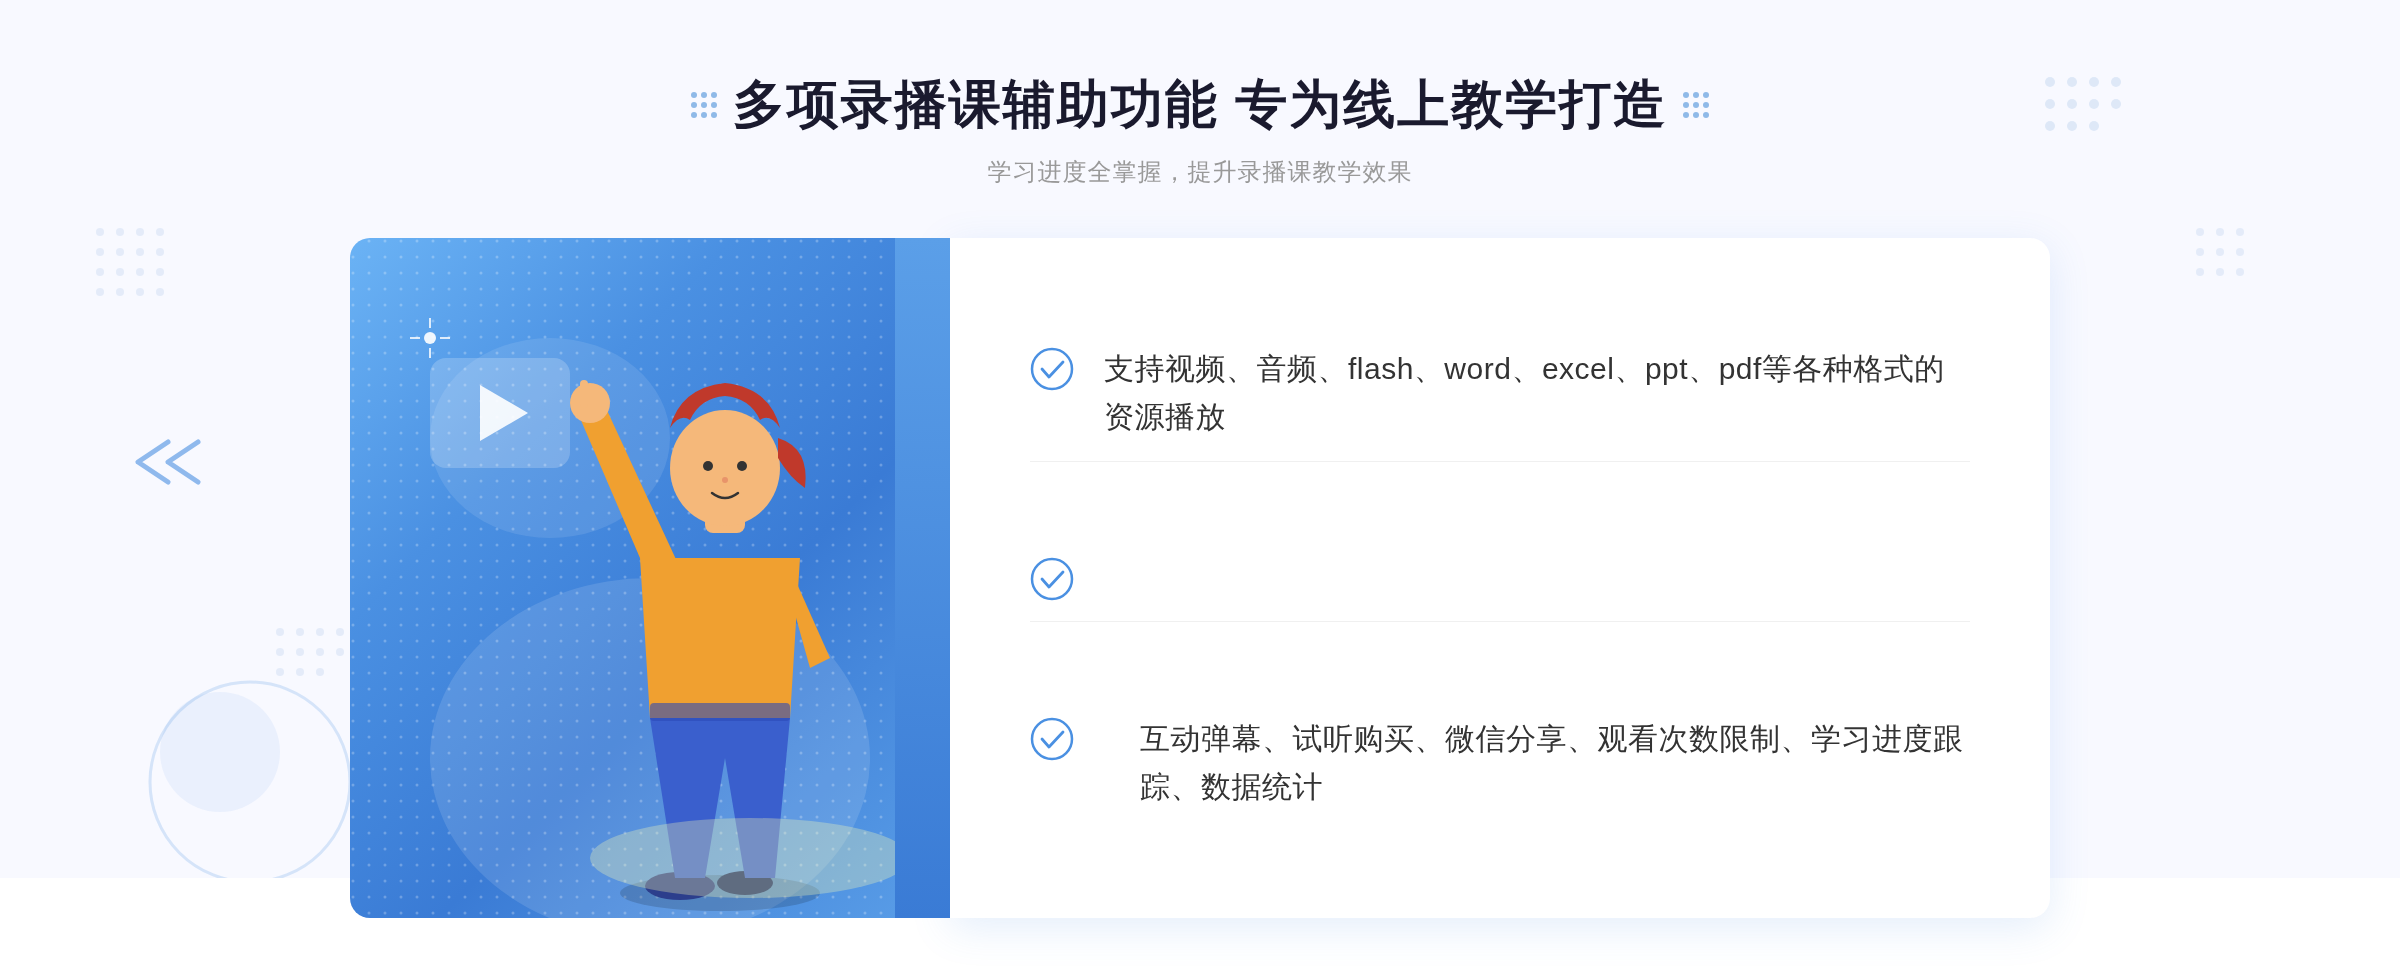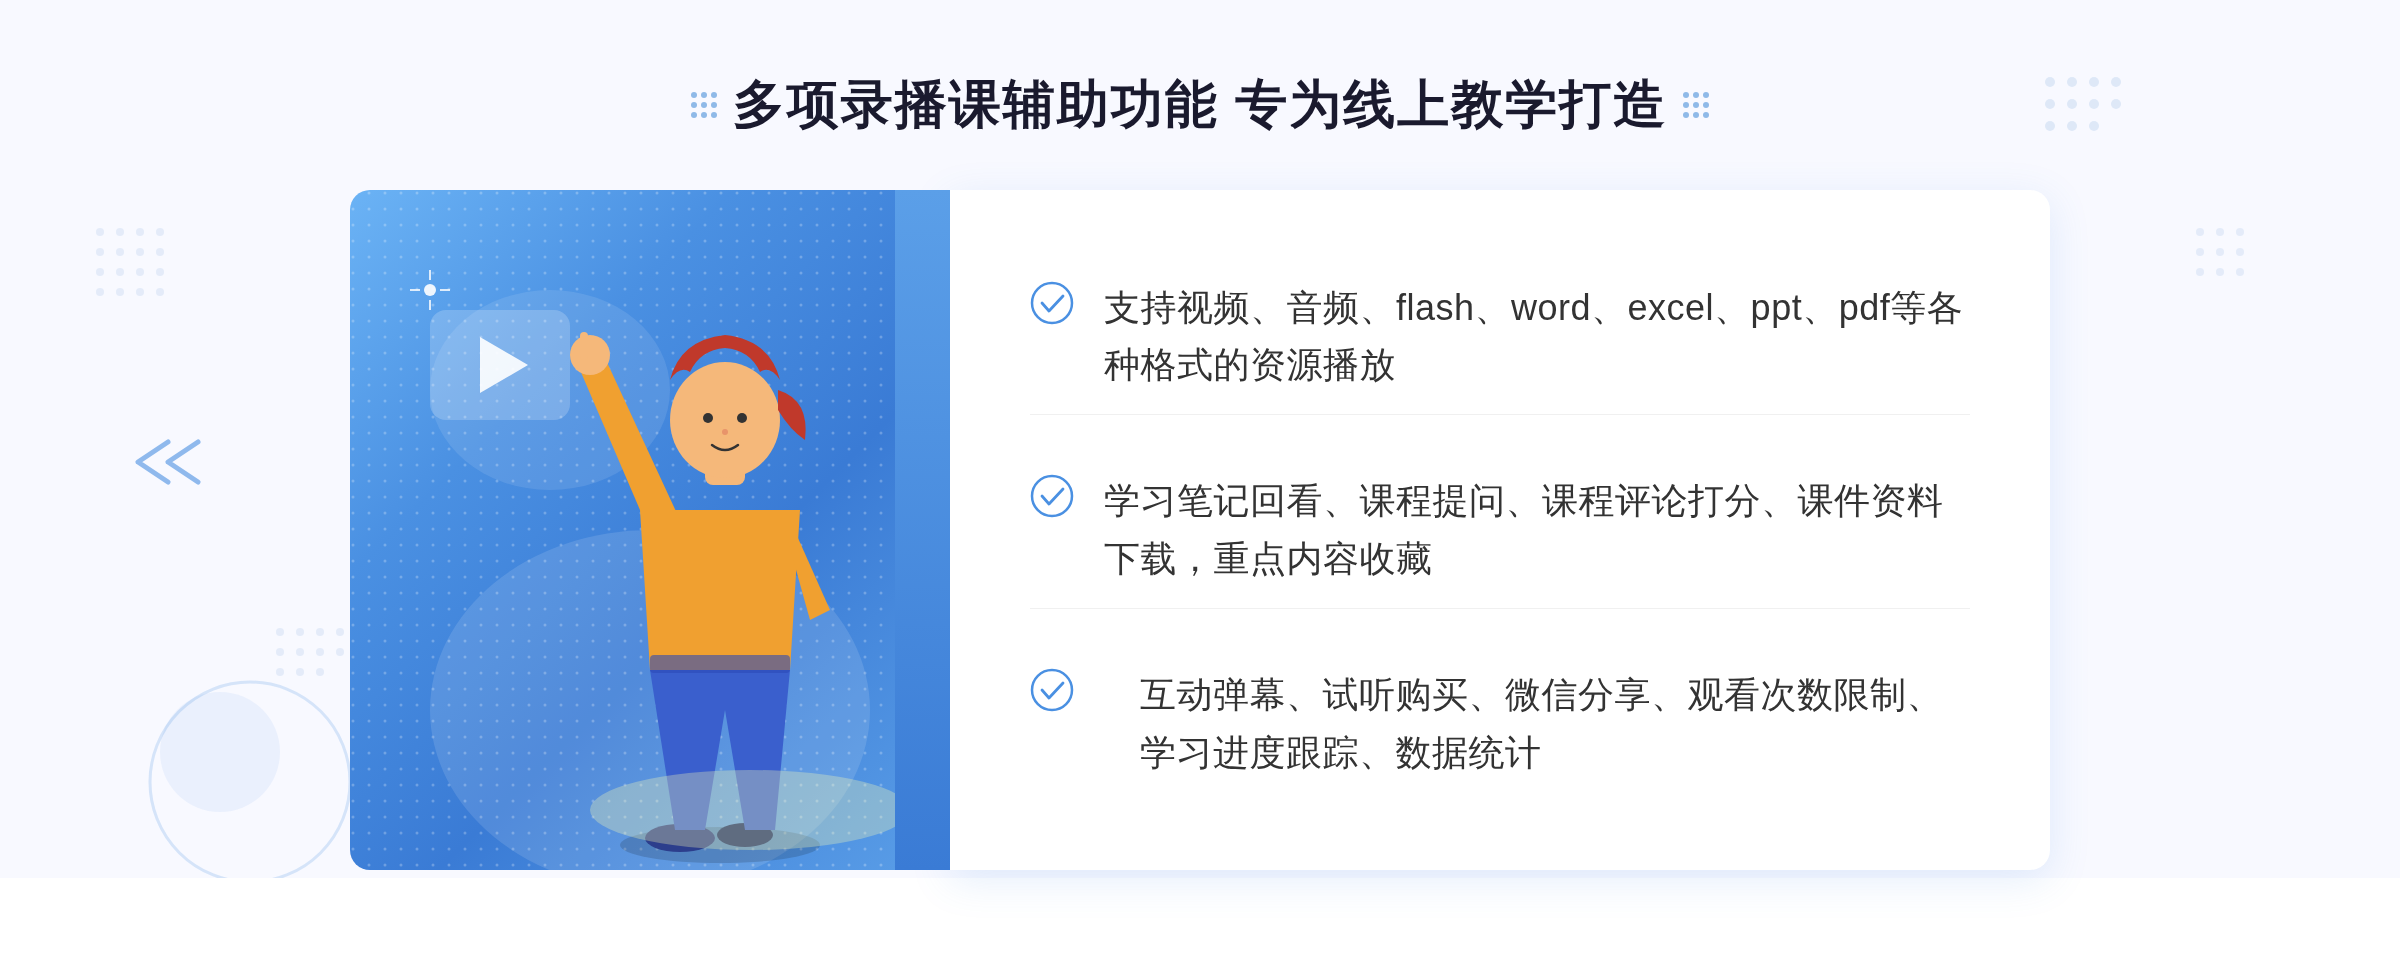--- a/index.html
+++ b/index.html
@@ -144,21 +144,21 @@
 
     .check-icon {
       width: 44px;
       height: 44px;
       flex-shrink: 0;
       margin-right: 30px;
       margin-top: 2px;
     }
 
     .feature-text {
-      font-size: 36px;
+      font-size: 30px;
       color: #333;
       line-height: 1.6;
       letter-spacing: 0.5px;
     }
 
     
     .page-dots {
       position: absolute;
       width: 100%;
       height: 100%;
@@ -274,20 +274,21 @@
           <span></span>
           <span></span>
         <span></span>
           <span></span>
           <span></span>
         <span></span>
           <span></span>
           <span></span>
       </div>
     </div>
+    <div class="header-subtitle">学习进度全掌握，提升录播课教学效果</div>
   </div>
 
   <div class="main-content">
 
     <div class="left-panel">
 
       <svg style="position:absolute;top:0;left:0;width:100%;height:100%;">
         <defs>
           <pattern id="dotpat" x="0" y="0" width="16" height="16" patternUnits="userSpaceOnUse">
             <circle cx="3" cy="3" r="1.5" fill="rgba(255,255,255,0.25)"></circle>
@@ -361,21 +362,20 @@
         </svg>
         <span class="feature-text">支持视频、音频、flash、word、excel、ppt、pdf等各种格式的资源播放</span>
       </div>
 
 
       <div class="feature-item">
         <svg class="check-icon" viewBox="0 0 44 44">
           <circle cx="22" cy="22" r="20" fill="none" stroke="#4a90e2" stroke-width="2.5"></circle>
           <polyline points="12,22 19,30 33,15" stroke="#4a90e2" stroke-width="2.8" fill="none" stroke-linecap="round" stroke-linejoin="round"></polyline>
         </svg>
-        <span class="feature-text">学习笔记回看、课程提问、课程评论打分、课件资料下载，重点内容收藏</span>
       </div>
 
       <div class="feature-item">
         <svg class="check-icon" viewBox="0 0 44 44">
           <circle cx="22" cy="22" r="20" fill="none" stroke="#4a90e2" stroke-width="2.5"></circle>
           <polyline points="12,22 19,30 33,15" stroke="#4a90e2" stroke-width="2.8" fill="none" stroke-linecap="round" stroke-linejoin="round"></polyline>
         </svg>
         <span class="feature-text">互动弹幕、试听购买、微信分享、观看次数限制、学习进度跟踪、数据统计</span>
       </div>
 

